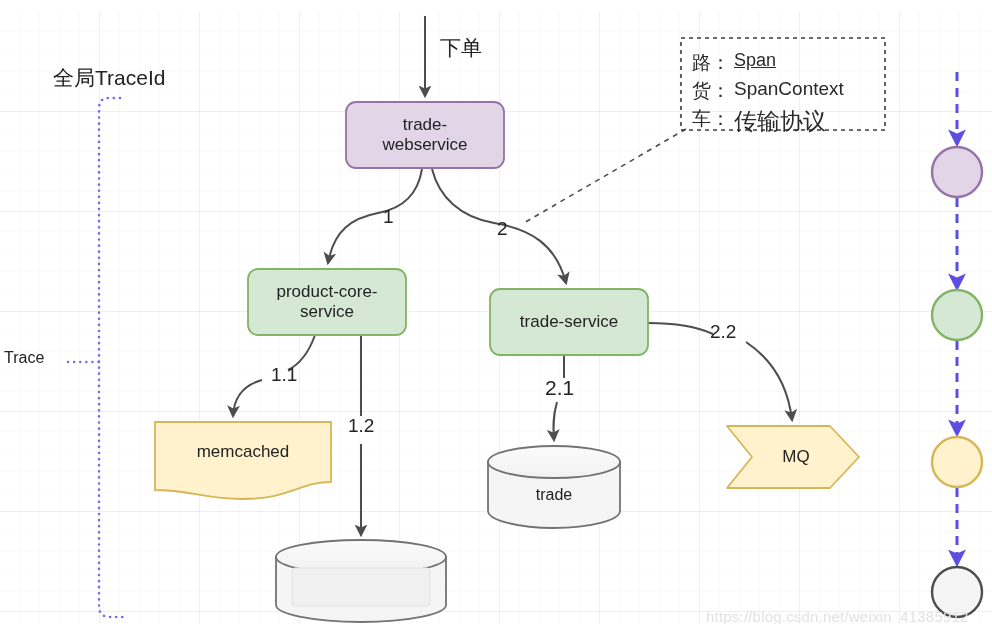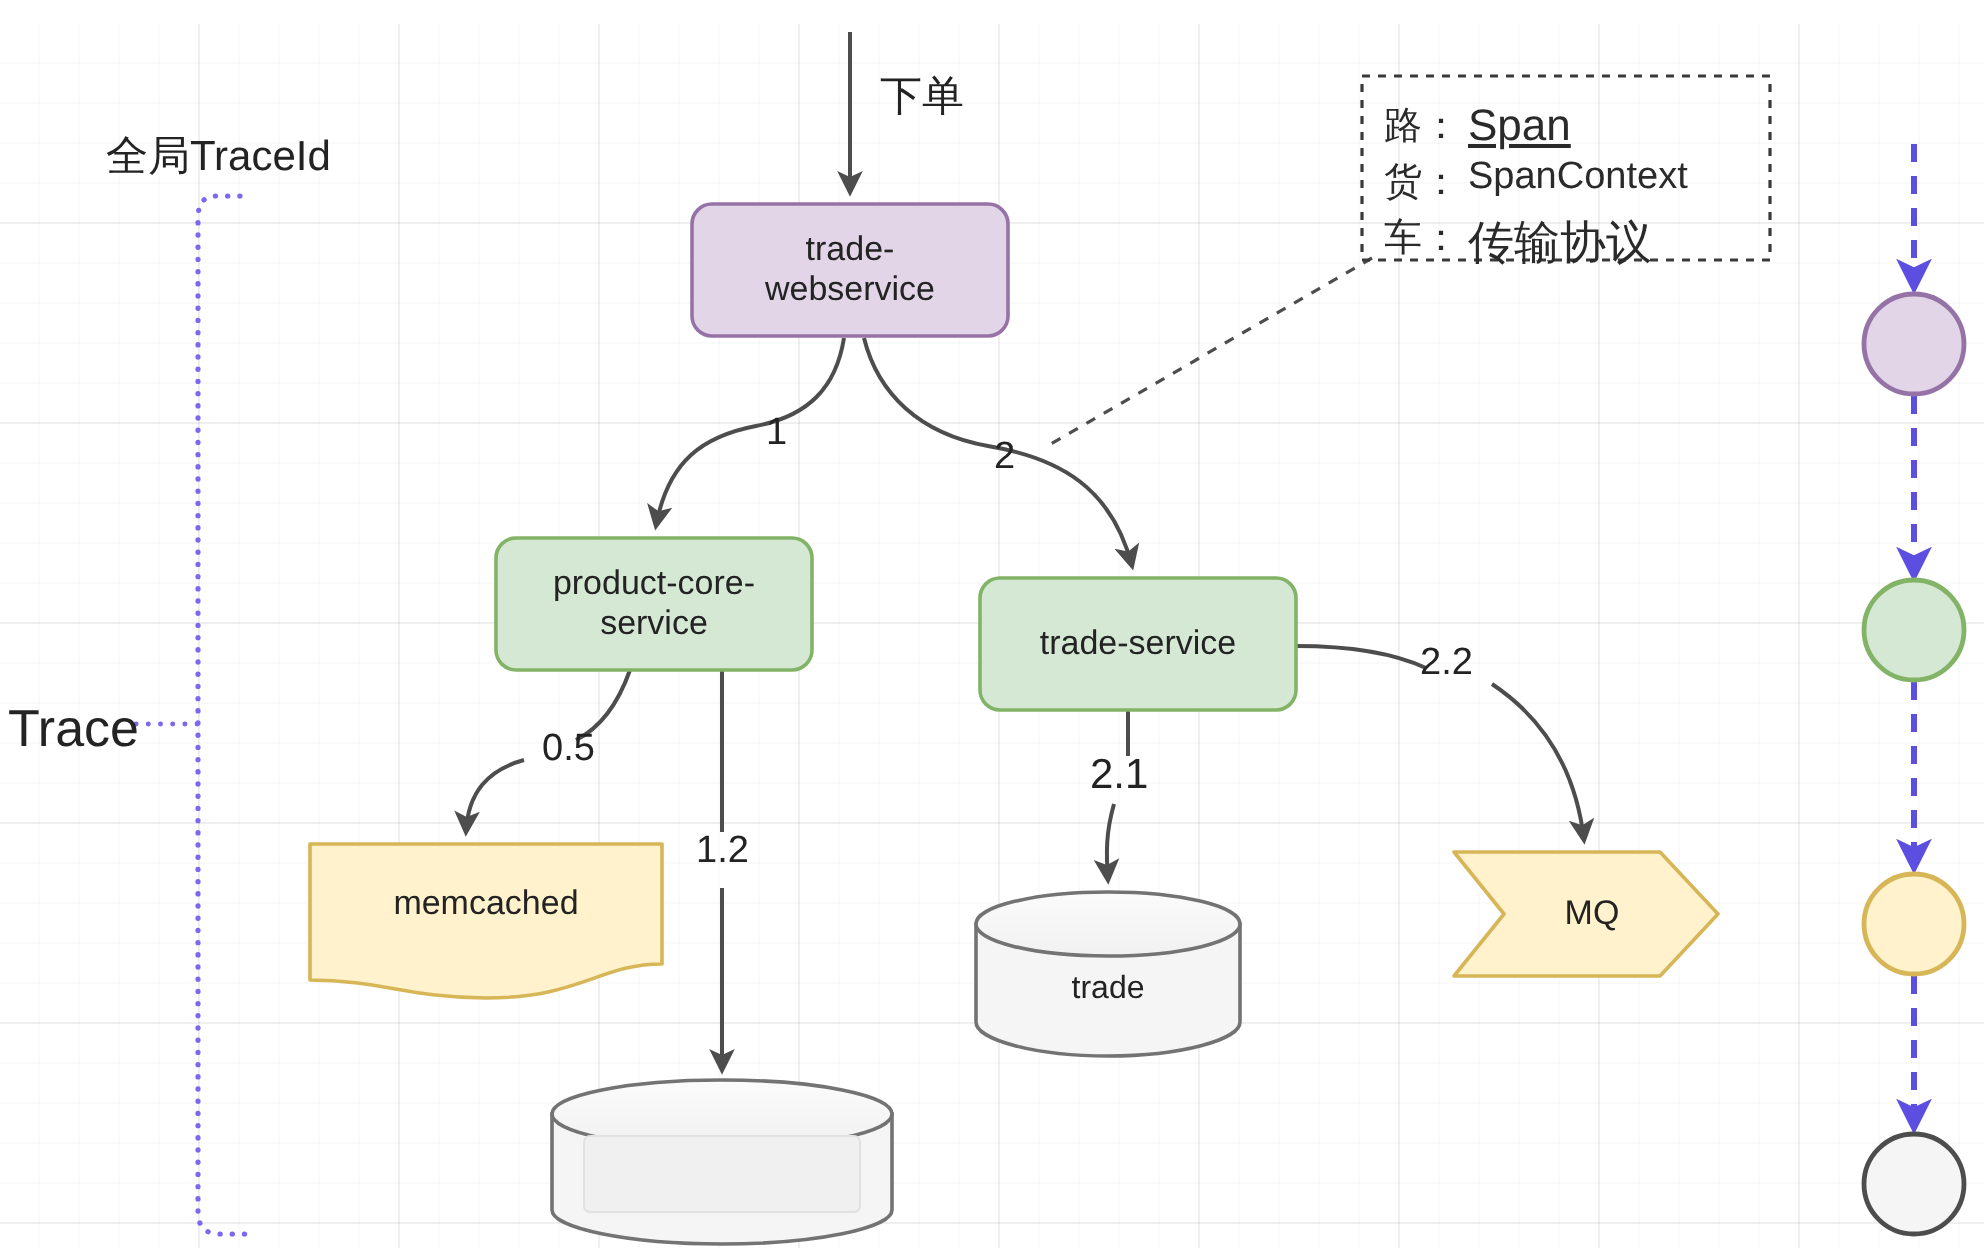--- a/index.html
+++ b/index.html
@@ -150,24 +150,24 @@
     </g>
     <g>
       <circle cx="957" cy="580" r="25" fill="#f5f5f5" stroke="#4d4d4d" stroke-width="2.4"></circle>
     </g>
   </svg>
 
   <div class="lbl" style="left:440px;top:22px;font-size:21px;color:#232323;">下单</div>
 
   <div class="lbl" style="left:53px;top:52px;font-size:21px;color:#232323;">全局TraceId</div>
 
-  <div class="lbl" style="left:4px;top:337px;font-size:26px;color:#232323;">Trace</div>
+  <div class="lbl" style="left:4px;top:337px;font-size:16px;color:#232323;">Trace</div>
 
   <div class="legend-text" style="left:692px;top:38px;font-size:19px;">路：</div>
-  <div class="legend-text" style="left:734px;top:38px;font-size:22px;text-decoration:underline;">Span</div>
+  <div class="legend-text" style="left:734px;top:38px;font-size:18px;text-decoration:underline;">Span</div>
 
   <div class="legend-text" style="left:692px;top:66px;font-size:19px;">货：</div>
   <div class="legend-text" style="left:734px;top:66px;font-size:19px;">SpanContext</div>
 
   <div class="legend-text" style="left:692px;top:94px;font-size:19px;">车：</div>
   <div class="legend-text" style="left:734px;top:94px;font-size:23px;">传输协议</div>
 
   <div class="node-text" style="left:346px;top:90px;width:158px;height:66px;font-size:17px;">
     <span style="white-space:pre-line;">trade-
 webservice</span>
@@ -190,19 +190,20 @@
   <div class="node-text" style="left:488px;top:452px;width:132px;height:62px;font-size:16px;">
     <span style="white-space:pre-line;">trade</span>
   </div>
 
   <div class="node-text" style="left:744px;top:414px;width:104px;height:62px;font-size:17px;text-align:center;">
     <span style="white-space:pre-line;">MQ</span>
   </div>
 
   <div class="lbl" style="left:383px;top:194px;font-size:19px;color:#232323;">1</div>
   <div class="lbl" style="left:497px;top:206px;font-size:19px;color:#232323;">2</div>
-  <div class="lbl" style="left:271px;top:352px;font-size:19px;color:#232323;">0.5</div>
+  <div class="lbl" style="left:271px;top:352px;font-size:19px;color:#232323;">1.1</div>
   <div class="lbl" style="left:348px;top:403px;font-size:19px;color:#232323;">1.2</div>
   <div class="lbl" style="left:545px;top:364px;font-size:21px;color:#232323;">2.1</div>
   <div class="lbl" style="left:710px;top:309px;font-size:19px;color:#232323;">2.2</div>
 
+  <div class="watermark">https://blog.csdn.net/weixin_41385912</div>
 
 </div>
 
 </body></html>

